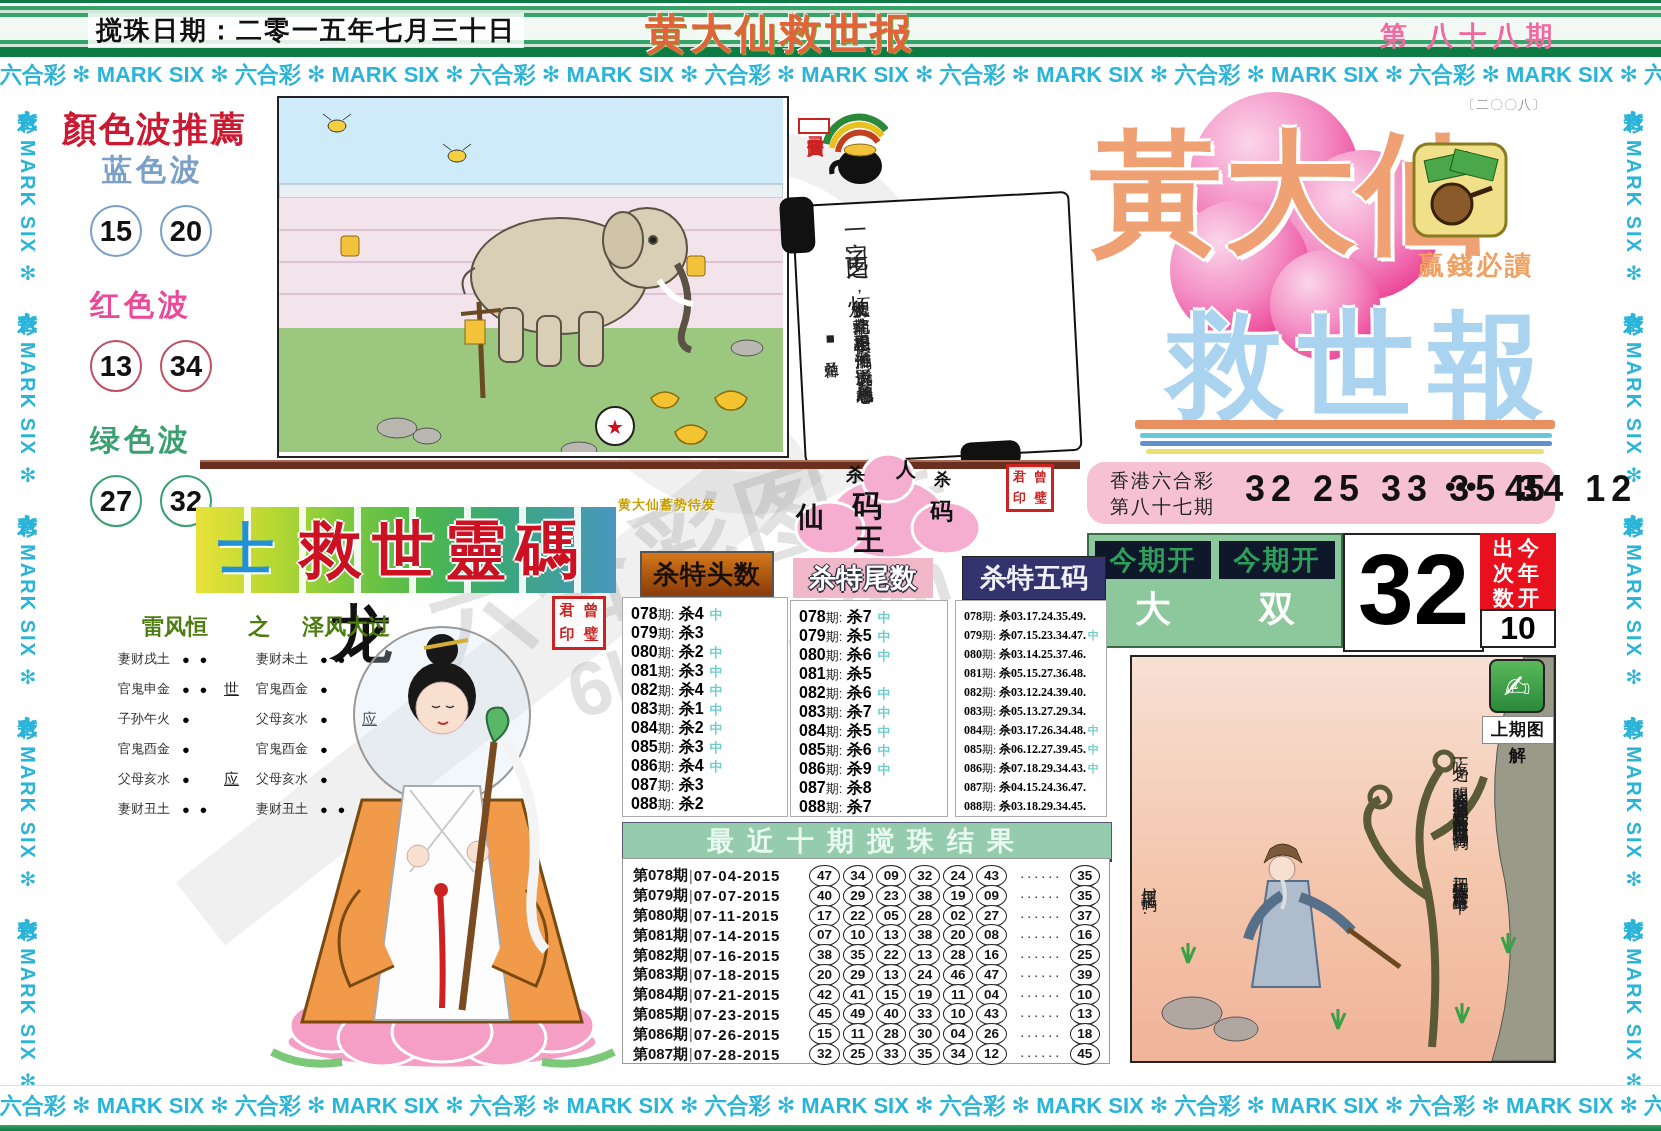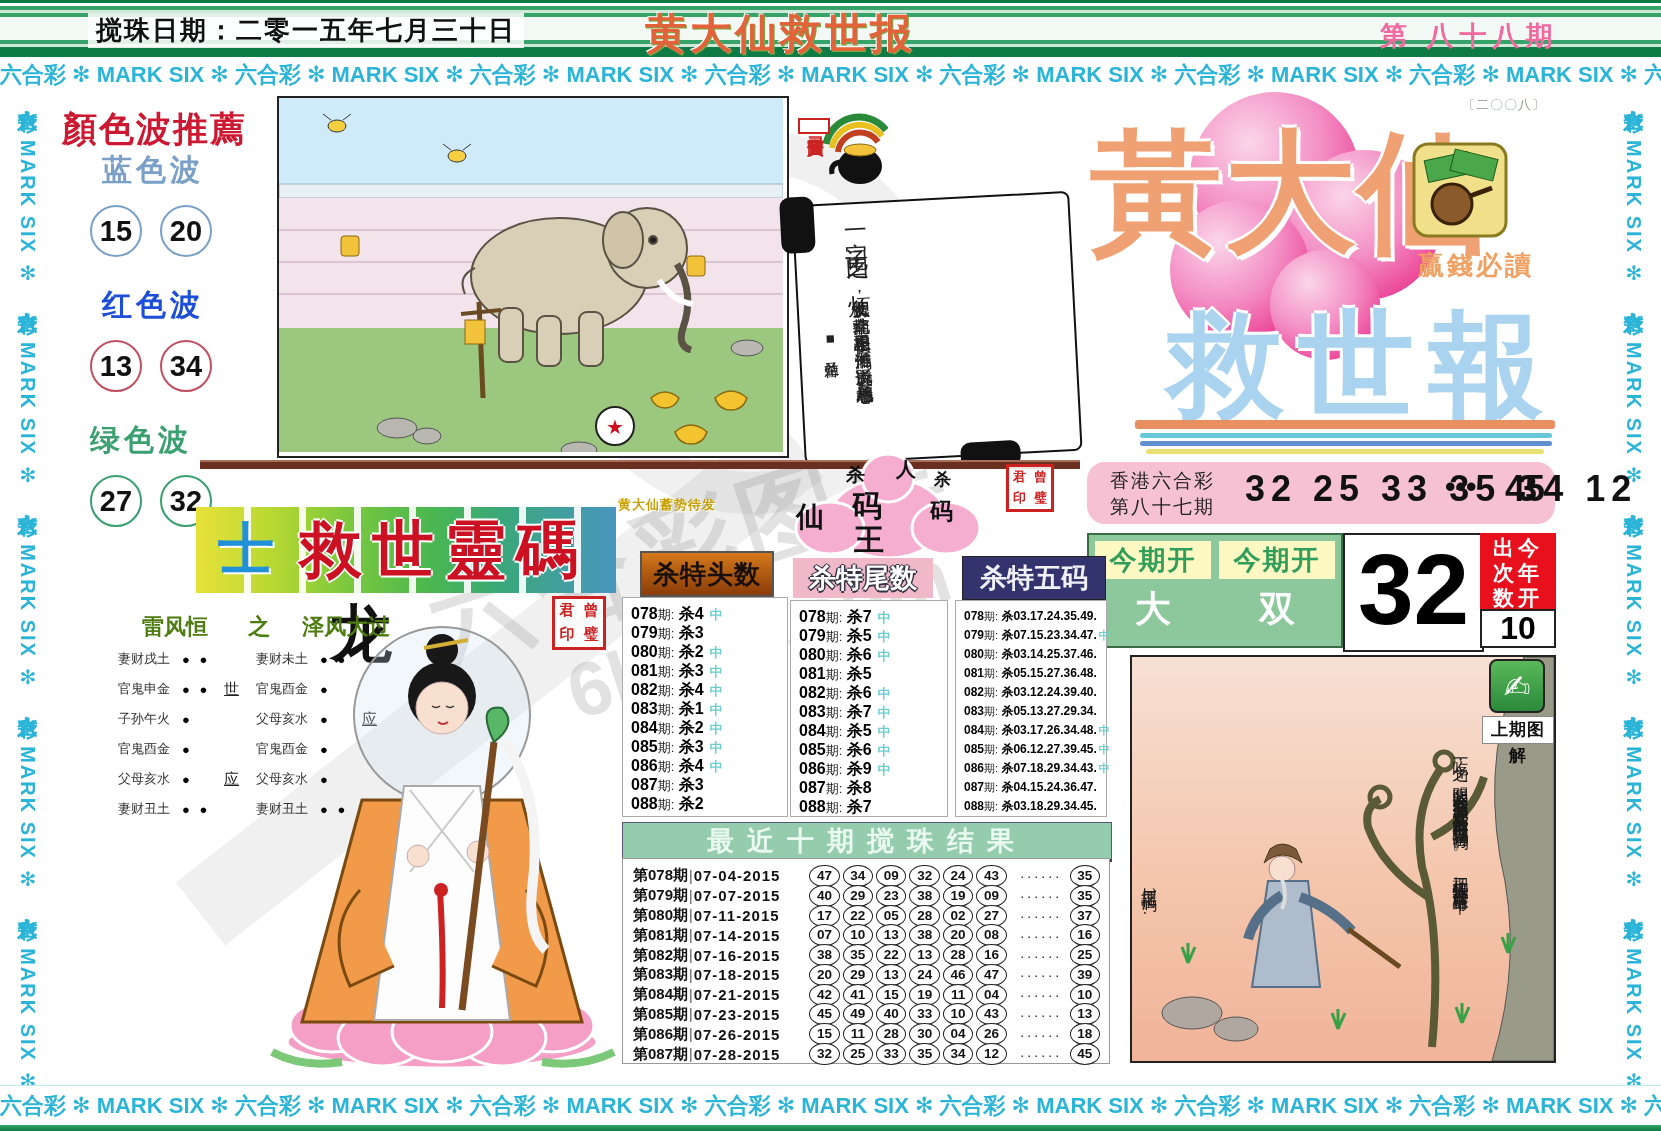--- a/index.html
+++ b/index.html
@@ -54,21 +54,21 @@
   #prevbox{left:1087px;top:462px;width:468px;height:62px;background:#f6c2d3;border-radius:18px;}
   #prevorg{left:1110px;top:468px;font-size:19px;color:#222;letter-spacing:2px;}
   #previssue{left:1110px;top:494px;font-size:19px;color:#222;letter-spacing:2px;}
   #prevnums{left:1245px;top:468px;font-size:36px;font-weight:bold;color:#111;letter-spacing:6px;}
   #prevdots{left:1445px;top:470px;font-size:30px;font-weight:bold;color:#111;}
   #prevspecial{left:1505px;top:468px;font-size:36px;font-weight:bold;color:#111;}
   
   #forecast-green{left:1087px;top:533px;width:256px;height:115px;background:#8cc89c;border:2px solid #3a6a46;
     display:flex;gap:8px;padding:6px;box-sizing:border-box;}
   .fcell{flex:1;display:flex;flex-direction:column;}
-  .fcell .fhead{background:#fef9c3;color:#2f9e5a;font-size:27px;font-weight:900;text-align:center;height:38px;line-height:38px;letter-spacing:2px;}
+  .fcell .fhead{background:#0f172a;color:#2f9e5a;font-size:27px;font-weight:900;text-align:center;height:38px;line-height:38px;letter-spacing:2px;}
   .fcell .fval{flex:1;color:#fff;font-size:36px;font-weight:bold;text-align:center;display:flex;align-items:center;justify-content:center;}
   #bignum{left:1343px;top:533px;width:137px;height:115px;background:#fff;border:2px solid #222;
     font-size:100px;font-weight:900;color:#000;text-align:center;line-height:108px;}
   #countlabel{left:1480px;top:533px;width:76px;height:76px;background:#e8101c;color:#fff;
     font-size:21px;font-weight:bold;text-align:center;line-height:25px;padding-top:2px;box-sizing:border-box;letter-spacing:4px;}
   #countval{left:1480px;top:609px;width:76px;height:39px;background:#fff;border:2px solid #222;box-sizing:border-box;
     font-size:32px;font-weight:900;text-align:center;line-height:34px;color:#000;}
   
   #divider{left:200px;top:460px;width:880px;height:7px;background:#6b2f20;border-top:2px solid #a8705a;}
   
@@ -94,21 +94,21 @@
   
   .khead{position:absolute;font-weight:900;text-align:center;}
   #kh1{left:640px;top:551px;width:130px;height:42px;background:linear-gradient(180deg,#d4781c,#8a3c08);
     color:#181008;font-size:26px;line-height:42px;border:2px solid #555;letter-spacing:1px;}
   #kh2{left:793px;top:558px;width:140px;height:40px;background:#f0b8c8;color:#fff;font-size:27px;line-height:40px;
     text-shadow:-1.5px 0 #334,1.5px 0 #334,0 -1.5px #334,0 1.5px #334;}
   #kh3{left:962px;top:556px;width:142px;height:42px;background:#33336e;color:#f0f0f8;font-size:27px;line-height:42px;border:1px solid #222;}
   .kbox{position:absolute;background:#fff;border:1.5px solid #aaa;padding:6px 4px 4px 8px;box-sizing:border-box;}
   #kb1{left:622px;top:597px;width:166px;height:220px;}
   #kb2{left:790px;top:600px;width:158px;height:217px;}
-  #kb3{left:955px;top:600px;width:152px;height:217px;}
+  #kb3{left:955px;top:600px;width:152px;height:217px;font-family:Liberation Serif, serif;}
   .krow{height:19px;line-height:19px;white-space:nowrap;}
   .k-iss{font-weight:900;font-size:16px;color:#000;}
   .k-qi{font-size:13px;color:#222;}
   .k-val{font-weight:900;font-size:16px;color:#000;}
   .k-hit{font-size:13px;color:#6ecece;font-weight:bold;margin-left:6px;}
   #kb3 .krow{height:19px;font-size:11px;}
   #kb3 .k-iss{font-size:12px;font-weight:bold;}
   #kb3 .k-qi{font-size:11px;}
   #kb3 .k-val{font-size:12px;font-weight:bold;letter-spacing:0;}
   #kb3 .k-hit{font-size:11px;margin-left:2px;}
@@ -159,21 +159,21 @@
   <div class="abs wm" style="left:420px;top:480px;font-size:100px;transform:rotate(-18deg);letter-spacing:8px;">六合彩图库</div>
   <div class="abs wm" style="left:560px;top:590px;font-size:76px;transform:rotate(-18deg);">6hcku.com</div>
 
   <div id="cw-title" class="abs">顏色波推薦</div>
   <div id="waves" class="abs" style="left:90px;top:150px;width:200px;">
       <div class="wave-group" style="margin-bottom: 28px;">
         <div class="wave-label" style="color: rgb(122, 160, 200); margin-left: 12px;">蓝色波</div>
         <div class="wave-circles"><span class="wave-ball" style="border-color: rgb(122, 160, 200);">15</span><span class="wave-ball" style="border-color: rgb(122, 160, 200);">20</span></div>
       </div>
       <div class="wave-group" style="margin-bottom: 28px;">
-        <div class="wave-label" style="color: #1d4ed8; margin-left: 12px; font-family: Liberation Serif, serif;">红色波</div>
+        <div class="wave-label" style="color: #ec4899;  font-family: Liberation Serif, serif;">红色波</div>
         <div class="wave-circles"><span class="wave-ball" style="border-color: rgb(192, 80, 96);">13</span><span class="wave-ball" style="border-color: rgb(192, 80, 96);">34</span></div>
       </div>
       <div class="wave-group" style="margin-bottom: 28px;">
         <div class="wave-label" style="color: rgb(58, 160, 112); ">绿色波</div>
         <div class="wave-circles"><span class="wave-ball" style="border-color: rgb(58, 160, 112);">27</span><span class="wave-ball" style="border-color: rgb(58, 160, 112);">32</span></div>
       </div>
     </div>
 
   <div id="pic1" class="abs">
     <svg width="504" height="354" viewBox="0 0 504 354">

